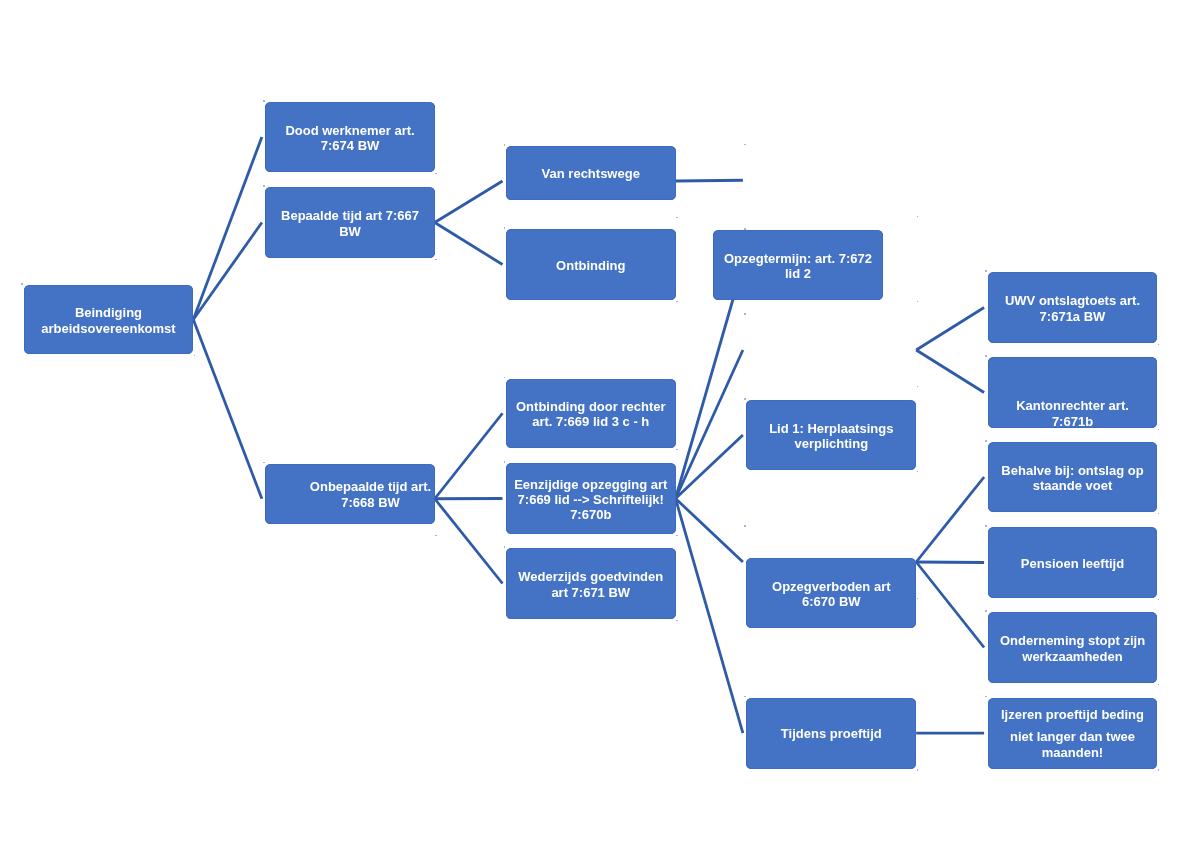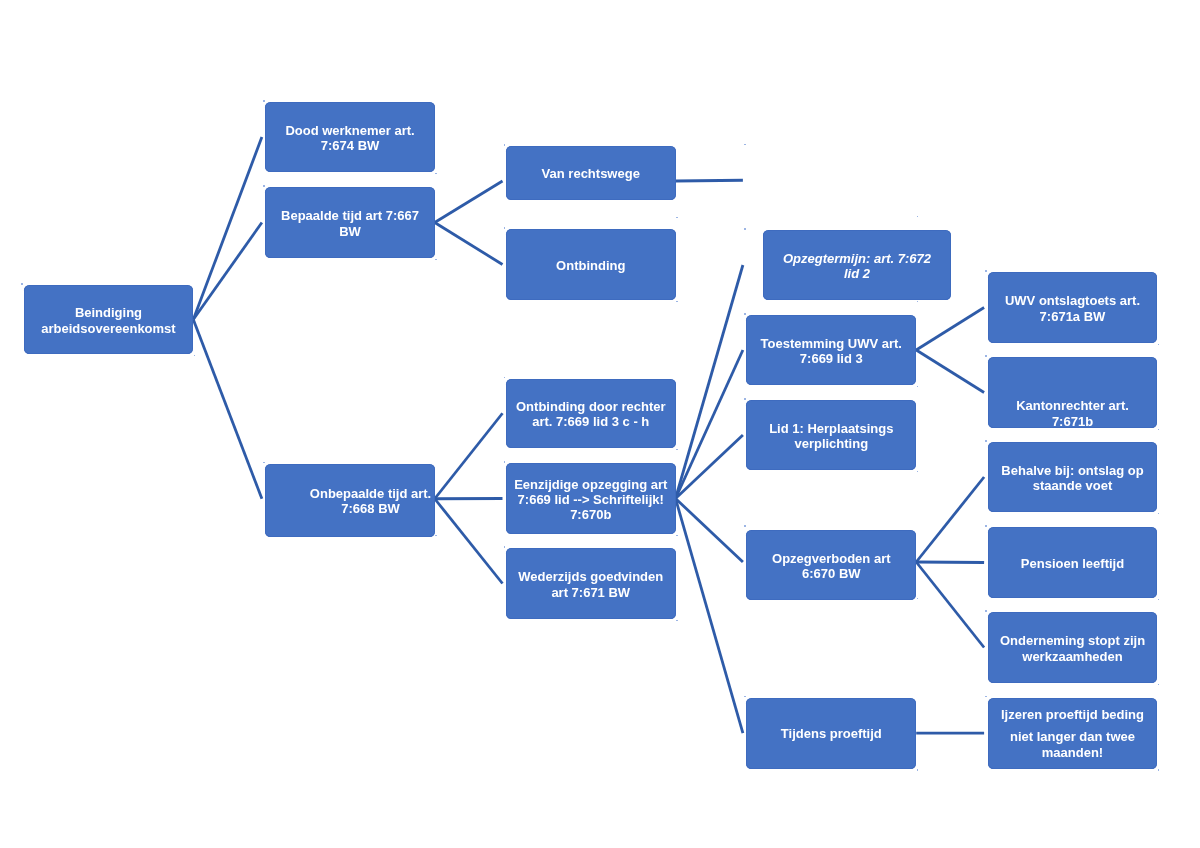--- a/index.html
+++ b/index.html
@@ -65,21 +65,21 @@
   <div class="handle" style="left:262.95px;top:100.3px"></div>
   <div class="handle" style="left:435.2px;top:172.6px"></div>
   <div class="node" style="left:265.4px;top:187.0px;width:169.3px;height:71.0px;">
     <div class="node-text">
       <span class="node-line">Bepaalde tijd art 7:667</span>
       <span class="node-line">BW</span>
     </div>
   </div>
   <div class="handle" style="left:262.95px;top:185.3px"></div>
   <div class="handle" style="left:435.2px;top:258.6px"></div>
-  <div class="node" style="left:265.4px;top:463.5px;width:169.3px;height:73px;padding-left:41px;">
+  <div class="node" style="left:265.4px;top:463.5px;width:169.3px;height:60px;padding-left:41px;">
     <div class="node-text">
       <span class="node-line">Onbepaalde tijd art.</span>
       <span class="node-line">7:668 BW</span>
     </div>
   </div>
   <div class="handle" style="left:262.95px;top:461.8px"></div>
   <div class="handle" style="left:435.2px;top:534.6px"></div>
   <div class="node" style="left:506.0px;top:146.0px;width:169.5px;height:54px;">
     <div class="node-text">
       <span class="node-line">Van rechtswege</span>
@@ -114,45 +114,39 @@
   <div class="node" style="left:506.0px;top:548.0px;width:169.5px;height:71.0px;">
     <div class="node-text">
       <span class="node-line">Wederzijds goedvinden</span>
       <span class="node-line">art 7:671 BW</span>
     </div>
   </div>
   <div class="handle" style="left:503.55px;top:546.3px"></div>
   <div class="handle" style="left:676.0px;top:619.6px"></div>
   <div class="handle" style="left:743.95px;top:143.8px"></div>
   <div class="handle" style="left:916.7px;top:215.6px"></div>
-  <div class="node" style="left:763px;top:230.0px;width:188px;height:70.0px;font-style:italic;">
+  <div class="node" style="left:713px;top:230.0px;width:170px;height:70.0px;">
     <div class="node-text">
       <span class="node-line">Opzegtermijn: art. 7:672</span>
       <span class="node-line">lid 2</span>
     </div>
   </div>
   <div class="handle" style="left:743.95px;top:228.3px"></div>
   <div class="handle" style="left:916.7px;top:300.6px"></div>
-  <div class="node" style="left:746.4px;top:315.0px;width:169.8px;height:70.0px;">
-    <div class="node-text">
-      <span class="node-line">Toestemming UWV art.</span>
-      <span class="node-line">7:669 lid 3</span>
-    </div>
-  </div>
   <div class="handle" style="left:743.95px;top:313.3px"></div>
   <div class="handle" style="left:916.7px;top:385.6px"></div>
   <div class="node" style="left:746.4px;top:400.0px;width:169.8px;height:70.0px;">
     <div class="node-text">
       <span class="node-line">Lid 1: Herplaatsings</span>
       <span class="node-line">verplichting</span>
     </div>
   </div>
   <div class="handle" style="left:743.95px;top:398.3px"></div>
   <div class="handle" style="left:916.7px;top:470.6px"></div>
-  <div class="node" style="left:746.4px;top:530px;width:169.8px;height:70.0px;">
+  <div class="node" style="left:746.4px;top:558px;width:169.8px;height:70.0px;">
     <div class="node-text">
       <span class="node-line">Opzegverboden art</span>
       <span class="node-line">6:670 BW</span>
     </div>
   </div>
   <div class="handle" style="left:743.95px;top:525.3px"></div>
   <div class="handle" style="left:916.7px;top:597.6px"></div>
   <div class="node" style="left:746.4px;top:697.6px;width:169.8px;height:71.0px;">
     <div class="node-text">
       <span class="node-line">Tijdens proeftijd</span>

